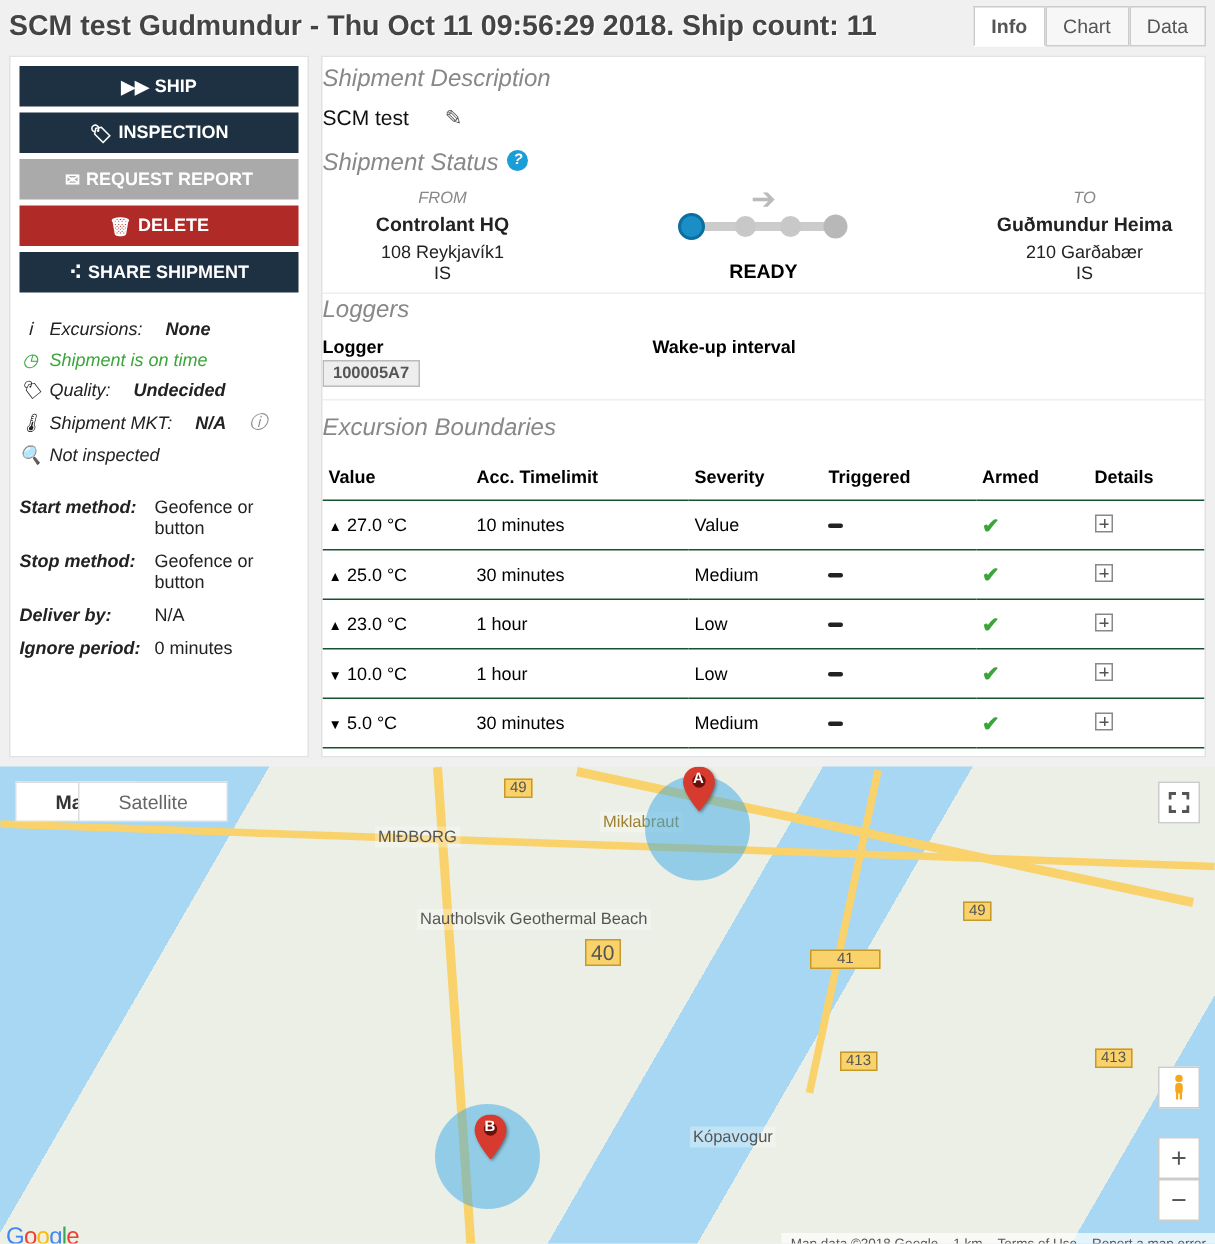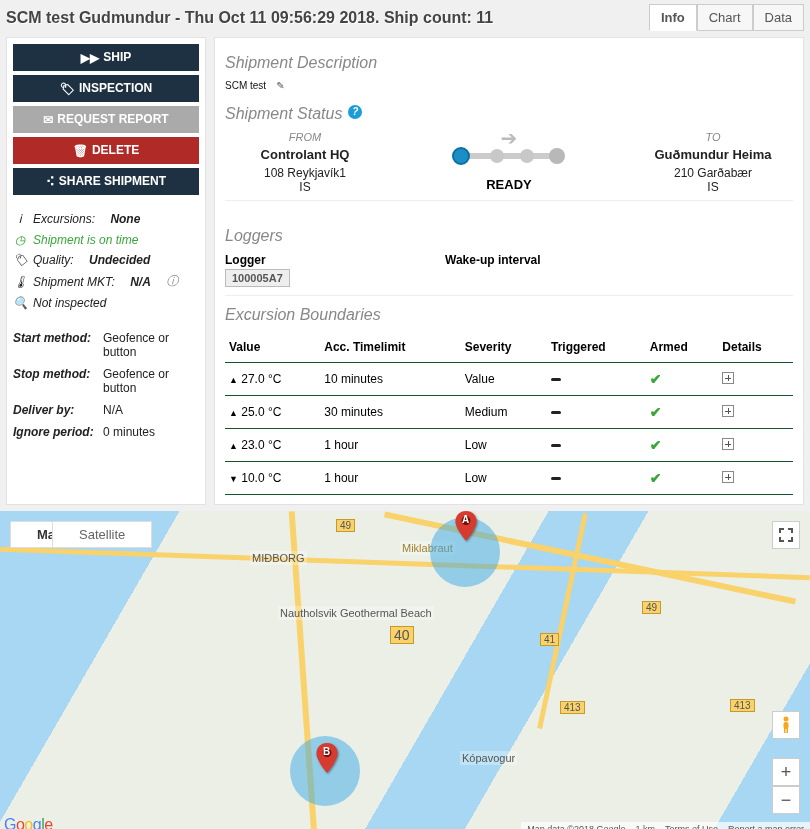--- a/index.html
+++ b/index.html
@@ -1,40 +1,40 @@
 <!DOCTYPE html>
 <html><head>
 <meta charset="utf-8">
 <style>
   * { box-sizing: border-box; margin: 0; padding: 0; font-family: "Segoe UI", Arial, sans-serif; }
   body { background: #f0f0f0; width: 810px; height: 829px; overflow: hidden; position: relative; }
   .header { display: flex; align-items: center; justify-content: space-between; padding: 4px 6px 0 6px; }
-  .title { font-size: 16px; font-weight: 700; color: #444; text-shadow: 1px 1px 0 #fff; }
+  .title { font-size: 19px; font-weight: 700; color: #444; text-shadow: 1px 1px 0 #fff; }
   .tabs { display: flex; gap: 0; }
   .tab { border: 1px solid #ccc; padding: 5px 11px; font-size: 13px; color: #555; background: #f7f7f7; cursor: pointer; }
   .tab.active { background: #fff; border-bottom: 1px solid #fff; font-weight: 600; }
   .main { display: flex; gap: 8px; padding: 6px; height: 480px; }
   .sidebar { width: 200px; background: #fff; border: 1px solid #e2e2e2; padding: 6px; }
   .btn { display: block; width: 100%; padding: 6px 0; margin-bottom: 4px; color: #fff; border: none; font-size: 12px; font-weight: 700; text-align: center; cursor: pointer; }
   .btn.dark { background: #1e3142; }
   .btn.grey { background: #aaa; }
   .btn.red { background: #b02a28; }
   .btn svg, .btn .ico { margin-right: 4px; vertical-align: -1px; }
   .meta-list { margin-top: 12px; font-size: 12px; }
   .meta-row { display: flex; align-items: center; gap: 6px; padding: 3px 0; color: #222; }
   .meta-row.green { color: #3aa63a; }
   .meta-row.italic { font-style: italic; }
   .meta-icon { width: 14px; text-align: center; }
   .kv { margin-top: 14px; font-size: 12px; }
   .kv-row { display: flex; padding: 4px 0; }
   .kv-row .k { width: 90px; font-style: italic; font-weight: 700; color: #222; }
   .kv-row .v { flex: 1; color: #222; }
-  .content { flex: 1; background: #fff; border: 1px solid #e2e2e2; padding: 10px; overflow: hidden; }
+  .content { flex: 1; background: #fff; border: 1px solid #e2e2e2; overflow: hidden; }
   .section-title { font-size: 16px; font-style: italic; color: #888; font-weight: 500; margin: 6px 0 8px 0; }
-  .desc-row { display: flex; align-items: center; gap: 10px; font-size: 10px; color: #111; }
+  .desc-row { display: flex; align-items: center; gap: 24px; font-size: 14px; color: #111; }
   .status-row { display: flex; align-items: flex-start; gap: 6px; }
   .help { display:inline-block; width:14px;height:14px;border-radius:50%;background:#1b9ed8;color:#fff;font-size:10px;font-weight:bold;text-align:center;line-height:14px; }
   .route { display: flex; align-items: center; justify-content: space-between; margin-top: 4px; }
   .endpoint { text-align: center; font-size: 12px; color: #222; width: 160px; }
   .endpoint .lbl { font-style: italic; color: #888; font-size: 11px; }
   .endpoint .name { font-weight: 700; margin: 4px 0; font-size: 13px; }
   .prog { text-align: center; }
   .prog-state { font-weight: 700; font-size: 13px; margin-top: 6px; }
   .hr { border: none; border-top: 1px solid #eee; margin: 6px 0 0 0; }
   .logger-tbl-h { display: flex; font-size: 12px; font-weight: 700; margin-top: 4px; }
@@ -161,21 +161,21 @@
       </div>
       <div class="endpoint">
         <div class="lbl">TO</div>
         <div class="name">Guðmundur Heima</div>
         <div>210 Garðabær</div>
         <div>IS</div>
       </div>
     </div>
     <hr class="hr">
 
-    <div class="section-title" style="margin-top:26px">Loggers</div>
+    <div class="section-title" style="margin-top:2px">Loggers</div>
     <div class="logger-tbl-h">
       <div class="c1">Logger</div>
       <div>Wake-up interval</div>
     </div>
     <span class="logger-badge">100005A7</span>
     <hr class="hr" style="margin-top:8px">
 
     <div class="section-title" style="margin-top:10px">Excursion Boundaries</div>
     <table class="btbl">
       <thead>
@@ -241,21 +241,21 @@
   <div class="road" style="left:380px;top:44px;width:420px;height:6px;transform:rotate(12deg)"></div>
 
   <span class="map-label" style="left:250px;top:40px">MIÐBORG</span>
   <span class="map-label" style="left:278px;top:95px;text-align:center">Nautholsvik Geothermal Beach</span>
   <span class="map-label" style="left:460px;top:240px">Kópavogur</span>
   <span class="map-label" style="left:400px;top:30px;color:#a08030">Miklabraut</span>
 
   <span class="map-label" style="left:336px;top:8px;background:#f9d26b;border:1px solid #c59a2b;font-size:10px;padding:0 3px">49</span>
   <span class="map-label" style="left:390px;top:115px;background:#f9d26b;border:1px solid #c59a2b;font-size:14px;padding:0 3px">40</span>
   <span class="map-label" style="left:560px;top:190px;background:#f9d26b;border:1px solid #c59a2b;font-size:10px;padding:0 3px">413</span>
-  <span class="map-label" style="left:540px;top:122px;background:#f9d26b;border:1px solid #c59a2b;font-size:10px;padding:0 3px">41</span>
+  <span class="map-label" style="left:540px;top:122px;background:#f9d26b;border:1px solid #c59a2b;font-size:10px;padding:0 17px">41</span>
   <span class="map-label" style="left:642px;top:90px;background:#f9d26b;border:1px solid #c59a2b;font-size:10px;padding:0 3px">49</span>
   <span class="map-label" style="left:730px;top:188px;background:#f9d26b;border:1px solid #c59a2b;font-size:10px;padding:0 3px">413</span>
 
   <div class="marker" style="left:430px;top:6px"></div>
   <div class="pin" style="left:455px;top:0">
     <svg viewBox="0 0 24 34">
         <path d="M12 0C5 0 0 5 0 12c0 8 12 22 12 22s12-14 12-22C24 5 19 0 12 0z" fill="#d73a2f"></path>
         <circle cx="12" cy="11" r="5" fill="#6b0f0a"></circle>
       </svg>
     <span style="position:absolute;left:7px;top:3px;color:#fff;font-size:10px;font-weight:bold">A</span>

